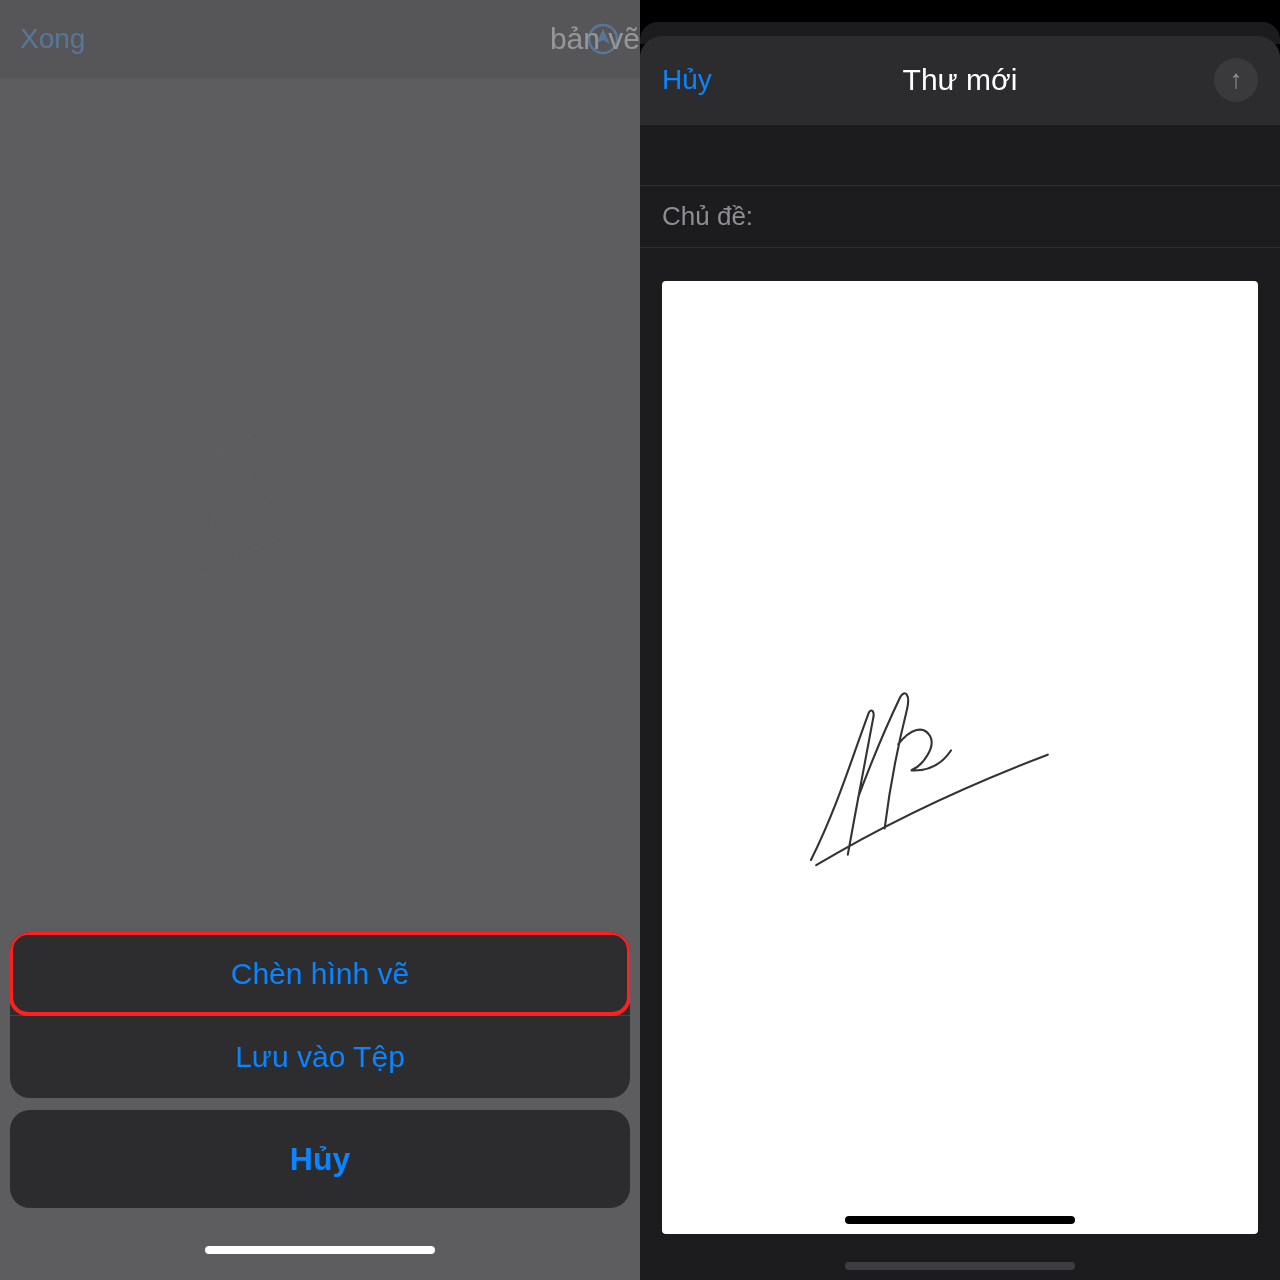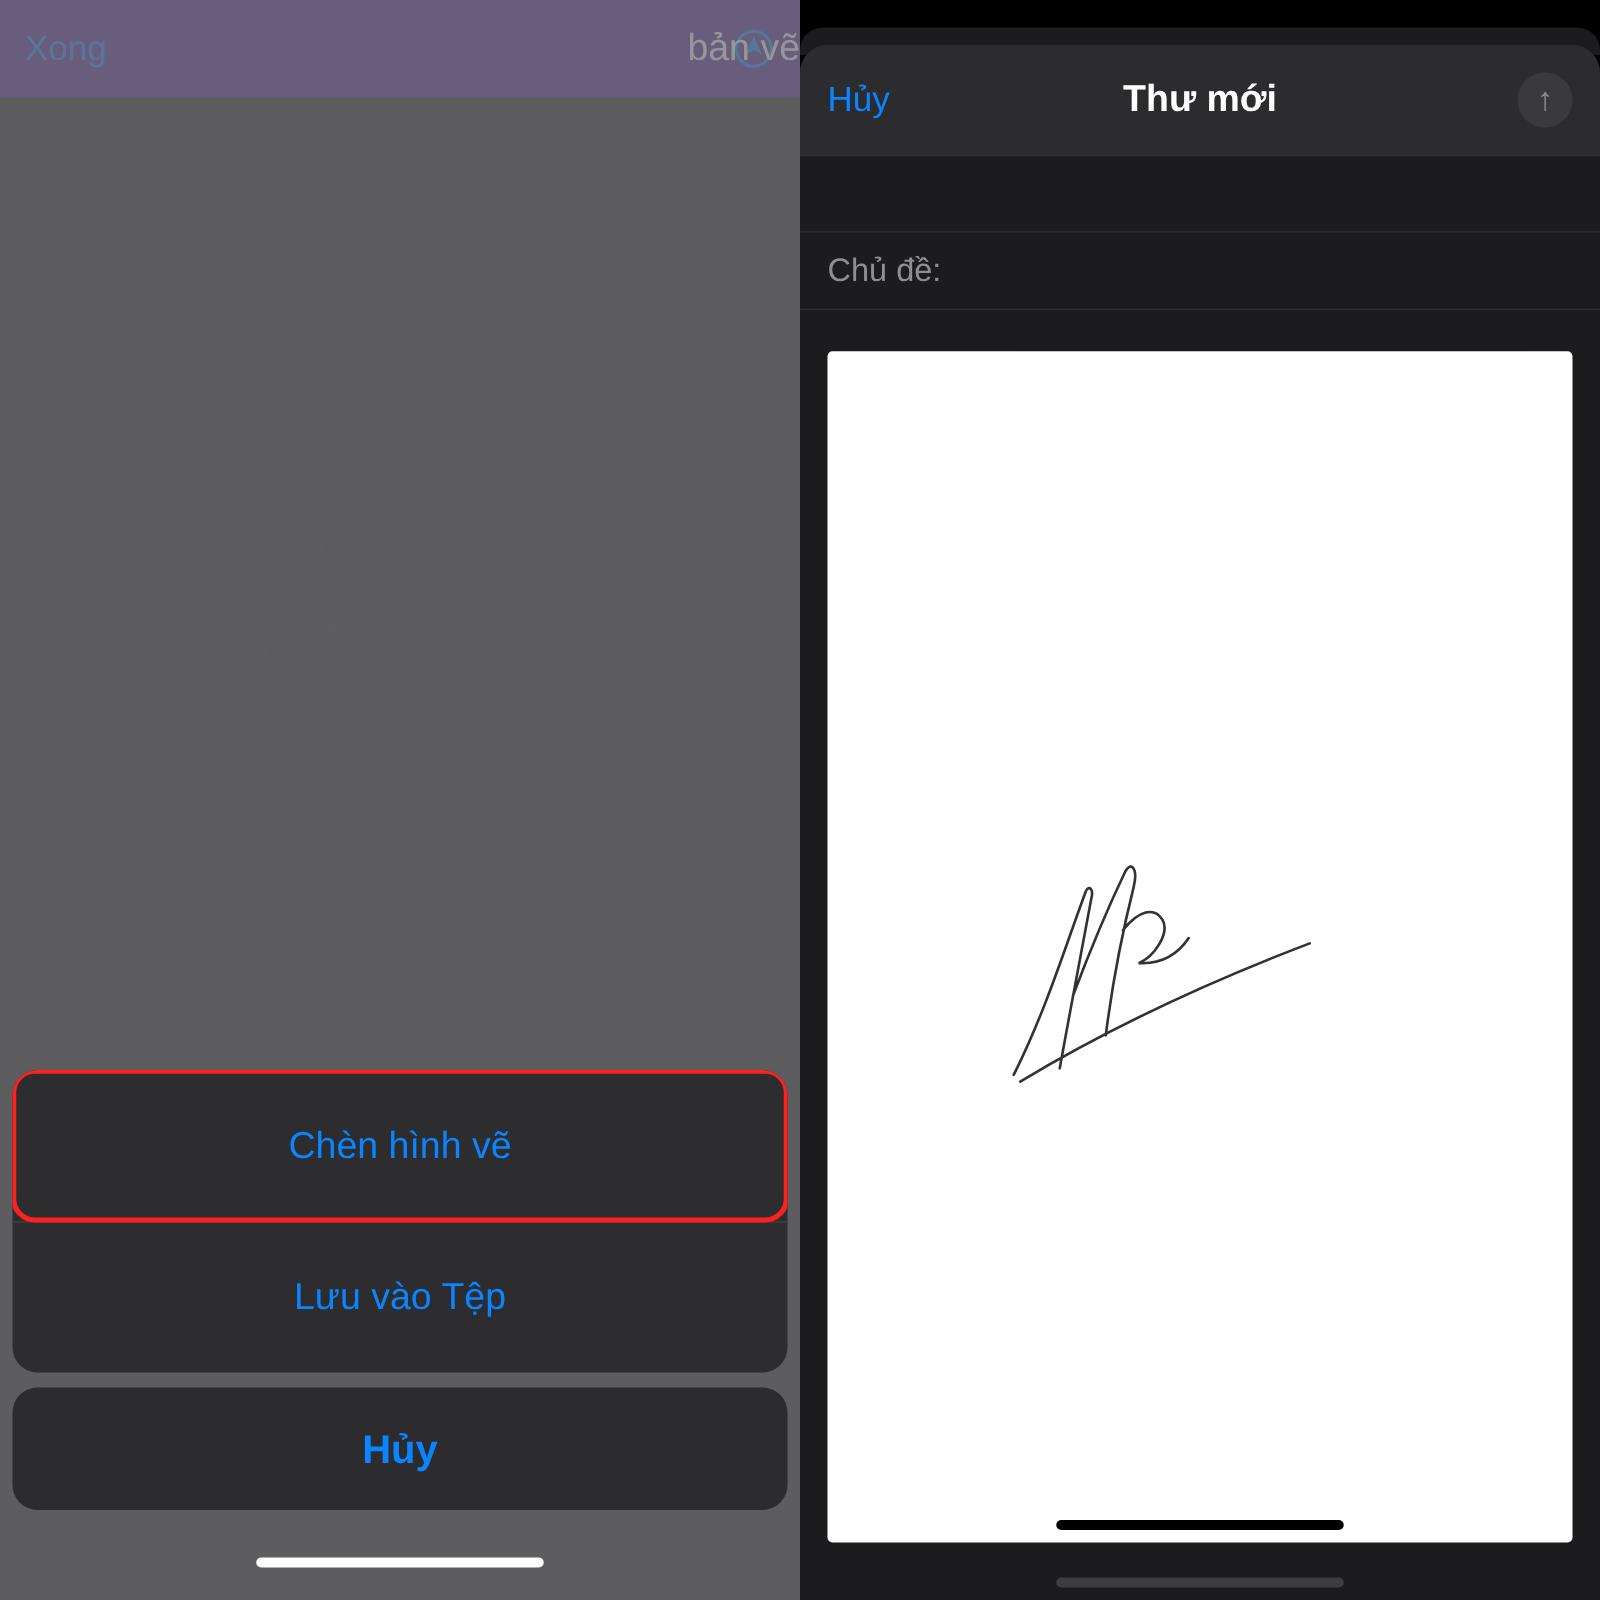--- a/index.html
+++ b/index.html
@@ -2,47 +2,47 @@
 <html><head>
 <meta charset="utf-8">
 <style>
   * { box-sizing: border-box; margin: 0; padding: 0; }
   html, body { width: 1280px; height: 1280px; overflow: hidden; font-family: -apple-system, "Helvetica Neue", Arial, sans-serif; background:#ccc; }
   .wrap { display:flex; width:1280px; height:1280px; }
   .pane { position:relative; width:640px; height:1280px; }
 
   
   .left-bg { position:absolute; inset:0; background:#2b2b2d; }
-  .left-nav { position:absolute; top:0; left:0; right:0; height:78px; background:#4c1d95; display:flex; align-items:center; justify-content:space-between; padding:0 20px; }
+  .left-nav { position:absolute; top:0; left:0; right:0; height:78px; background:#000000; display:flex; align-items:center; justify-content:space-between; padding:0 20px; }
   .overlay { position:absolute; inset:0; background:rgba(115,115,118,0.75); pointer-events:none; }
   .nav-left-btn { color:#0a84ff; font-size:28px; }
   .nav-title   { color:#ffffff; font-size:30px; position:absolute; left:0; right:0; text-align:right; pointer-events:none; }
   .nav-right-icon { width:34px; height:34px; }
   .left-canvas { position:absolute; top:78px; left:0; right:0; bottom:0; background:#1c1c1e; }
 
   .signature { position:absolute; }
 
   
   .sheet-group { position:absolute; left:10px; right:10px; bottom:182px; border-radius:20px; overflow:hidden; background:rgba(44,44,46,0.96); }
-  .sheet-row { height:121px; display:flex; align-items:center; justify-content:center; font-size:30px; color:#0a84ff; border-top:1px solid rgba(84,84,88,0.6); }
+  .sheet-row { height:83px; display:flex; align-items:center; justify-content:center; font-size:30px; color:#0a84ff; border-top:1px solid rgba(84,84,88,0.6); }
   .sheet-row:first-child { border-top:none; }
   .sheet-row.destructive { color:#ff453a; }
   .sheet-row.highlight { outline:4px solid #ff2020; outline-offset:-3px; border-radius:18px; }
   .sheet-cancel { position:absolute; left:10px; right:10px; bottom:72px; height:98px; border-radius:20px; background:#2c2c2e; display:flex; align-items:center; justify-content:center; font-size:32px; font-weight:600; color:#0a84ff; }
   .home-ind-l { position:absolute; left:50%; transform:translateX(-50%); bottom:26px; width:230px; height:8px; border-radius:5px; background:#fff; }
 
   
   .right-bg { position:absolute; inset:0; background:#000; }
   
   .sheet-top-edge { position:absolute; top:22px; left:0; right:0; height:22px; background:#1c1c1e; border-radius:18px 18px 0 0; }
   .modal { position:absolute; top:36px; left:0; right:0; bottom:0; background:#1c1c1e; border-radius:22px 22px 0 0; overflow:hidden; }
   .grabber { position:absolute; top:10px; left:50%; transform:translateX(-50%); width:66px; height:7px; border-radius:4px; background:#5a5a5e; }
   .mail-nav { position:absolute; top:0; left:0; right:0; height:88px; background:#2c2c2e; display:flex; align-items:center; justify-content:space-between; padding:0 22px; }
   .mail-cancel { color:#0a84ff; font-size:28px; }
-  .mail-title { color:#fff; font-size:30px; font-weight:700; position:absolute; left:0; right:0; text-align:center; pointer-events:none; }
+  .mail-title { color:#fff; font-size:30px; font-weight:400; position:absolute; left:0; right:0; text-align:center; pointer-events:none; }
   .send-circle { width:44px; height:44px; border-radius:50%; background:#3a3a3c; display:flex; align-items:center; justify-content:center; }
   .send-arrow { color:#8e8e93; font-size:26px; line-height:1; transform:translateY(-1px); }
 
   .mail-fields { position:absolute; top:88px; left:0; right:0; }
   .field-row { height:62px; border-bottom:1px solid #2f2f33; display:flex; align-items:center; padding:0 22px; color:#8e8e93; font-size:26px; }
   .field-row:first-child { border-top:1px solid #2f2f33; }
 
   .attachment { position:absolute; top:245px; left:22px; right:22px; bottom:46px; background:#fff; border-radius:4px; }
   .home-ind-r { position:absolute; left:50%; transform:translateX(-50%); bottom:10px; width:230px; height:8px; border-radius:5px; background:#3d3d41; }
   .home-ind-r2 { position:absolute; left:50%; transform:translateX(-50%); bottom:10px; width:230px; height:8px; border-radius:5px; background:#000; }

